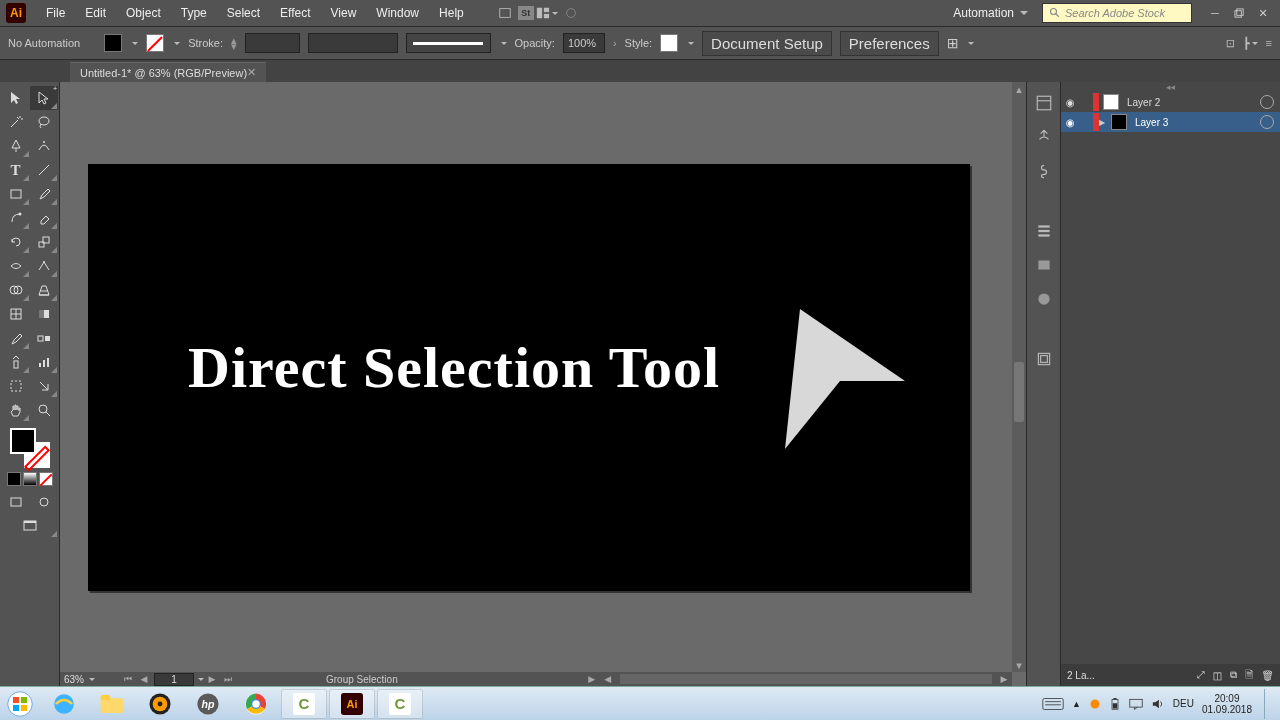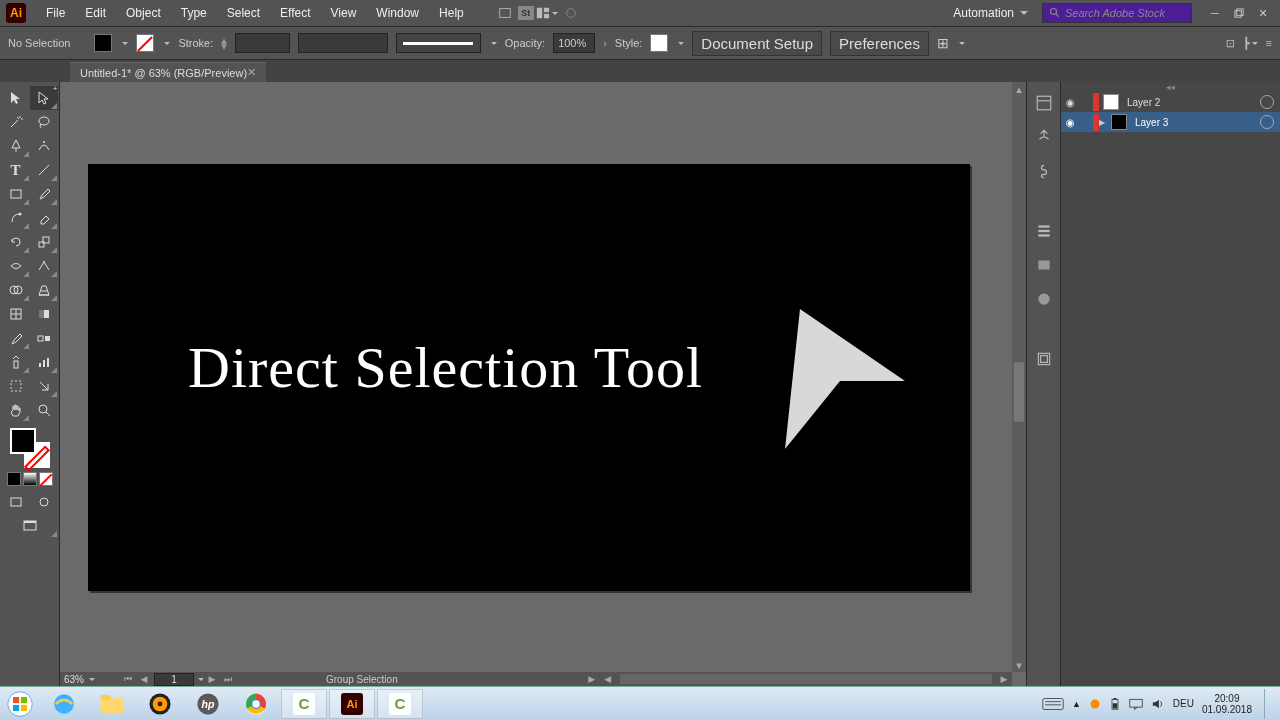--- a/index.html
+++ b/index.html
@@ -5,21 +5,21 @@
 * { margin: 0; padding: 0; box-sizing: border-box; font-family: "Segoe UI", Tahoma, sans-serif; user-select: none; }
 body { width: 1280px; height: 720px; overflow: hidden; background: #535353; color: #ddd; font-size: 11px; }
 
 
 .menubar { height: 27px; background: #535353; display: flex; align-items: center; padding: 0 6px; border-bottom: 1px solid #2a2a2a; }
 .app-logo { width: 20px; height: 20px; background: #330000; color: #ff9a00; font-weight: bold; font-size: 12px; display: flex; align-items: center; justify-content: center; border-radius: 3px; margin-right: 10px; }
 .menu-item { padding: 0 10px; font-size: 12px; color: #eee; cursor: pointer; }
 .menu-spacer { flex: 1; }
 .workspace-label { font-size: 12px; color: #eee; padding: 0 4px; }
 .chev-down::after { content: ""; display:inline-block; margin-left:6px; border:4px solid transparent; border-top-color:#bbb; transform: translateY(2px); }
-.search-stock { background:#4c1d95; border:1px solid #333; height:20px; width:150px; margin:0 10px; display:flex; align-items:center; padding:0 6px; color:#888; font-style:italic; font-size:11px;text-align:right; }
+.search-stock { background:#fef9c3; border:1px solid #333; height:20px; width:150px; margin:0 10px; display:flex; align-items:center; padding:0 6px; color:#888; font-style:italic; font-size:11px;text-align:right; }
 .search-stock svg { margin-right:4px; }
 .win-btn { width:22px; height:18px; margin-left:2px; display:flex; align-items:center; justify-content:center; color:#ccc; }
 
 
 .controlbar { height: 33px; background: #535353; display: flex; align-items: center; padding: 0 8px; gap:8px; border-bottom: 1px solid #2a2a2a; font-size:11px; }
 .controlbar .lbl { color:#ccc; }
 .swatch { width:18px; height:18px; border:1px solid #777; display:inline-block; }
 .swatch.black { background:#000; }
 .swatch.none { background:#fff; position:relative; }
 .swatch.none::after { content:""; position:absolute; left:-2px; right:-2px; top:50%; border-top:2px solid red; transform:rotate(-45deg); }
@@ -50,21 +50,21 @@
 .fill-stroke .stroke-sw { position:absolute; bottom:0; right:0; width:26px; height:26px; background:#535353; border:2px solid #fff; }
 .fill-stroke .stroke-sw::after { content:""; position:absolute; inset:4px; border:2px solid red; transform:rotate(-45deg) scaleY(0.05) scaleX(2); background:none; }
 .fill-stroke .stroke-sw.none-ind { background:#fff; }
 .fill-stroke .stroke-sw.none-ind::after { content:""; position:absolute; left:-4px; right:-4px; top:50%; border-top:2px solid red; transform:rotate(-45deg); }
 .mini-sw-row { display:flex; gap:2px; margin-top:4px; }
 .mini-sw { width:14px; height:14px; border:1px solid #777; }
 
 
 .canvas-area { flex:1; background:#6a6a6a; position:relative; overflow:hidden; }
 .artboard { position:absolute; left:28px; top:82px; width:882px; height:427px; background:#000; box-shadow: 2px 2px 0 #333; }
-.art-text { position:absolute; left:100px; top:170px; font-family: Georgia, 'Times New Roman', serif; font-weight:400; font-size:58px; color:#fff; letter-spacing:1px; }
+.art-text { position:absolute; left:100px; top:170px; font-family: Georgia, 'Times New Roman', serif; font-weight:700; font-size:58px; color:#fff; letter-spacing:1px; }
 .art-cursor { position:absolute; left:692px; top:145px; }
 .scrollbar-v { position:absolute; right:0; top:0; bottom:14px; width:14px; background:#5c5c5c; }
 .scrollbar-v .arrow { height:14px; display:flex; align-items:center; justify-content:center; color:#aaa; }
 .scrollbar-v .thumb { position:absolute; top:280px; width:10px; left:2px; height:60px; background:#777; border-radius:2px; }
 .scrollbar-h { position:absolute; bottom:0; left:0; right:14px; height:14px; background:#535353; display:flex; align-items:center; }
 .zoom-box { width:60px; padding:0 4px; font-size:10px; color:#ddd; }
 .nav-btn { width:16px; text-align:center; color:#aaa; font-size:9px; }
 .page-field { width:40px; background:#3a3a3a; border:1px solid #222; text-align:center; font-size:10px; margin:0 2px; }
 .status-txt { margin-left:90px; font-size:10px; color:#ccc; }
 
@@ -146,21 +146,21 @@
   <div class="win-btn">
       <svg viewBox="0 0 12 12" width="11" height="11">
         <rect x="1" y="3" width="7" height="7" fill="none" stroke="#ccc"></rect>
         <rect x="3" y="1" width="7" height="7" fill="none" stroke="#ccc"></rect>
       </svg>
     </div>
   <div class="win-btn">✕</div>
 </div>
 
 <div class="controlbar">
-  <span class="lbl">No Selection</span>
+  <span class="lbl">No Automation</span>
   <span style="width:8px"></span>
   <span class="swatch black"></span>
     <span class="mini-chev"></span>
   <span class="swatch none"></span>
     <span class="mini-chev"></span>
   <span class="lbl">Stroke:</span>
   <span style="display:flex;flex-direction:column;line-height:6px;color:#999">
       <span>▴</span>
       <span>▾</span>
     </span>
@@ -515,20 +515,29 @@
     </div>
     <div class="layer-row sel">
       <div class="eye">◉</div>
       <div class="lock"></div>
       <div class="color-chip red"></div>
       <span style="font-size:8px;color:#ccc;width:8px">▶</span>
       <div class="layer-thumb" style="background:#000"></div>
       <div class="layer-name">Layer 3</div>
       <div class="target"></div>
     </div>
+    <div class="panel-footer">
+      <span>2 La...</span>
+      <span class="spacer"></span>
+      <span>⤢</span>
+      <span>◫</span>
+      <span>⧉</span>
+      <span>🗎</span>
+      <span>🗑</span>
+    </div>
   </div>
 </div>
 
 <div class="taskbar">
   <div class="start">
     <svg width="28" height="28" viewBox="0 0 32 32">
         <circle cx="16" cy="16" r="14" fill="#fff" stroke="#5aa0e0"></circle>
         <rect x="8" y="8" width="7" height="7" fill="#f25022"></rect>
         <rect x="17" y="8" width="7" height="7" fill="#7fba00"></rect>
         <rect x="8" y="17" width="7" height="7" fill="#00a4ef"></rect>

